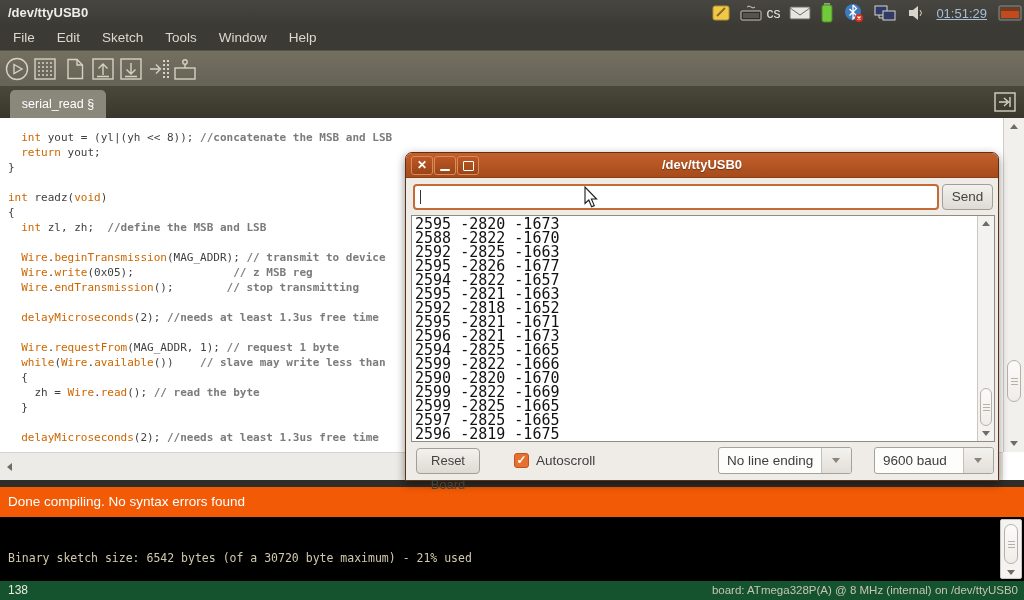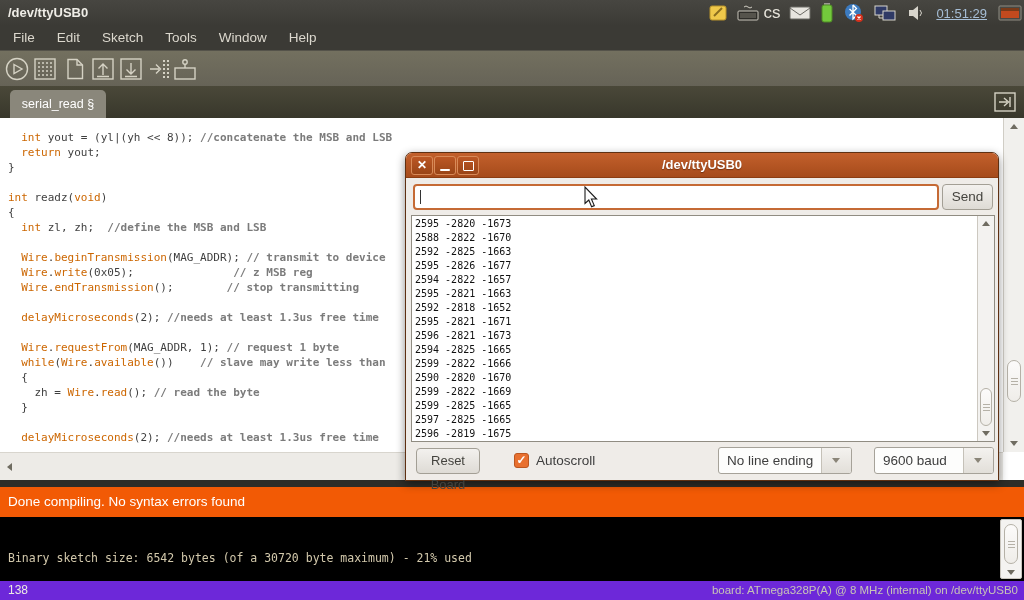--- a/index.html
+++ b/index.html
@@ -6,21 +6,21 @@
   body{width:1024px;height:600px;position:relative;overflow:hidden;
        font-family:"Liberation Sans",sans-serif;background:#fff;}
 
   
   #titlebar{position:absolute;left:0;top:0;width:1024px;height:26px;
     background:linear-gradient(#474641,#3B3A35);color:#EFEDE7;z-index:5;}
   #win-title{position:absolute;left:8px;top:0;line-height:26px;font-size:13px;font-weight:bold;}
   #tray{position:absolute;right:2px;top:0;height:26px;display:flex;align-items:center;gap:9px;}
   .tray-ic{display:flex;align-items:center;}
   #clock{color:#A6BED6;font-size:13px;padding:0 2px;text-decoration:underline;}
-  #kb-layout{color:#E6E3DA;font-size:17px;margin-left:-5px;text-align:center;}
+  #kb-layout{color:#E6E3DA;font-size:14px;margin-left:-5px;text-align:center;}
 
   
   #menubar{position:absolute;left:0;top:26px;width:1024px;height:24px;background:#3B3A35;
     display:flex;padding-left:2px;z-index:5;}
   .menu-item{padding:0 11px;line-height:24px;font-size:13.5px;color:#DCD8CE;}
 
   
   #toolbar{position:absolute;left:0;top:50px;width:1024px;height:36px;
     background:linear-gradient(#73705F,#666357);border-top:1px solid #55534A;box-sizing:border-box;z-index:5;}
   .tool-btn{position:absolute;top:5px;width:26px;height:26px;}
@@ -63,21 +63,21 @@
   #sep-dark{position:absolute;left:0;top:480px;width:1024px;height:7px;background:#2E2D28;z-index:1;}
   #compile-bar{position:absolute;left:0;top:487px;width:1024px;height:30px;background:#F25A05;
     color:#FFFFFF;font-size:13.5px;line-height:30px;padding-left:8px;box-sizing:border-box;z-index:1;}
   #console{position:absolute;left:0;top:517px;width:1024px;height:64px;background:#000000;z-index:1;}
   #console-text{position:absolute;left:8px;top:34px;font-family:"DejaVu Sans Mono",monospace;
     font-size:11.5px;color:#D3C9AC;}
   #console-vscroll{position:absolute;left:1000px;top:519px;width:22px;height:60px;background:#F4F3F1;
     border:1px solid #C9C5BD;border-radius:2px;box-sizing:border-box;z-index:2;}
 
   
-  #footer{position:absolute;left:0;top:581px;width:1024px;height:19px;background:#6d28d9;z-index:1;}
+  #footer{position:absolute;left:0;top:581px;width:1024px;height:19px;background:#14532d;z-index:1;}
   #line-number{position:absolute;left:8px;top:0;line-height:19px;font-size:12px;color:#ECEAE3;}
   #board-info{position:absolute;right:6px;top:0;line-height:19px;font-size:11.5px;color:#C7C3B6;margin-left:40px;}
 
   
   #serial-window{position:absolute;left:405px;top:152px;width:594px;height:329px;z-index:8;
     background:#EFECE8;border:1px solid #5F3012;border-radius:7px 7px 0 0;box-sizing:border-box;
     box-shadow:0 3px 10px rgba(0,0,0,0.45);}
   #sw-titlebar{position:absolute;left:0;top:0;width:592px;height:25px;
     background:linear-gradient(#C3602C,#A64B1B);border-radius:6px 6px 0 0;
     border-bottom:1px solid #8C3D12;box-sizing:border-box;}
@@ -95,21 +95,21 @@
   #sw-input{position:absolute;left:7px;top:31px;width:522px;height:22px;background:#FFFFFF;
     border:2px solid #C56A35;border-radius:4px;}
   #sw-caret{position:absolute;left:5px;top:4px;width:1px;height:14px;background:#333;}
   #sw-send{position:absolute;left:536px;top:31px;width:51px;height:26px;
     background:linear-gradient(#F3F1EE,#DEDBD5);border:1px solid #A39F95;border-radius:4px;
     box-sizing:border-box;font-size:13.5px;color:#44433E;text-align:center;line-height:24px;}
 
   #sw-output{position:absolute;left:5px;top:62px;width:584px;height:227px;background:#FFFFFF;
     border:1px solid #908C82;box-sizing:border-box;overflow:hidden;}
   #serial-lines{position:absolute;left:3px;top:1px;font-family:"DejaVu Sans Mono",monospace;
-    font-size:10px;line-height:14px;color:#111;white-space:pre;}
+    font-size:15px;line-height:14px;color:#111;white-space:pre;}
   #sw-vscroll{position:absolute;right:0;top:0;width:17px;height:225px;background:#F3F2F0;
     border-left:1px solid #CCC8C0;box-sizing:border-box;}
 
   #sw-reset{position:absolute;left:10px;top:295px;width:64px;height:26px;
     background:linear-gradient(#F3F1EE,#DEDBD5);border:1px solid #A39F95;border-radius:4px;
     box-sizing:border-box;font-size:13px;color:#44433E;text-align:center;line-height:24px;}
   #sw-checkbox{position:absolute;left:108px;top:300px;width:15px;height:15px;background:#E8702F;
     border:1px solid #BC5620;border-radius:3px;box-sizing:border-box;color:#FFF;font-size:12px;
     line-height:13px;text-align:center;font-weight:bold;}
   #sw-autoscroll-label{position:absolute;left:130px;top:295px;line-height:26px;font-size:13.5px;color:#3E3E3E;}

